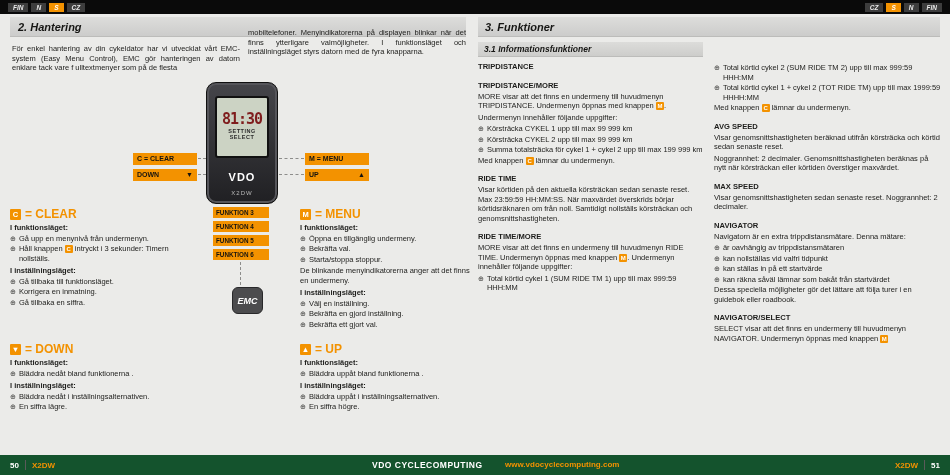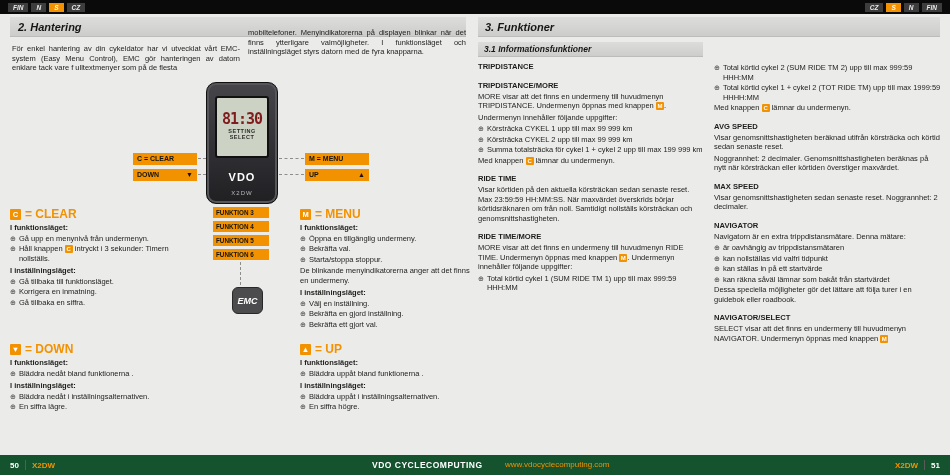--- a/index.html
+++ b/index.html
@@ -28,21 +28,21 @@
   .footer {
     position: absolute; bottom: 0; left: 0; width: 950px; height: 20px;
     background: #14532d; color: #fff;
   }
   .f-left { position: absolute; left: 10px; top: 5px; display: flex; gap: 6px; align-items: center; }
   .f-right { position: absolute; right: 10px; top: 5px; display: flex; gap: 6px; align-items: center; }
   .f-page { font-weight: bold; font-size: 8px; color: #fff; }
   .f-model { font-weight: bold; font-size: 8px; color: #f39200; }
   .f-div { width: 1px; height: 10px; background: #5a5a5a; }
   .f-brand { position: absolute; left: 372px; top: 5px; font-weight: bold; font-size: 8.5px; letter-spacing: 0.5px; }
-  .f-url { position: absolute; left: 505px; top: 5px; font-weight: normal; font-size: 8px; color: #f39200; }
+  .f-url { position: absolute; left: 505px; top: 5px; font-weight: bold; font-size: 8px; color: #f39200; }
 
   
   .hbar {
     position: absolute; top: 17px; height: 20px;
     background: linear-gradient(#dddddb, #cccccb);
     border-bottom: 1px solid #bcbcba;
     display: flex; align-items: center; padding-left: 7px;
     font-weight: bold; font-style: italic; font-size: 11px; color: #161614;
   }
   .hbar-left { left: 10px; width: 456px; padding-left: 8px; }

